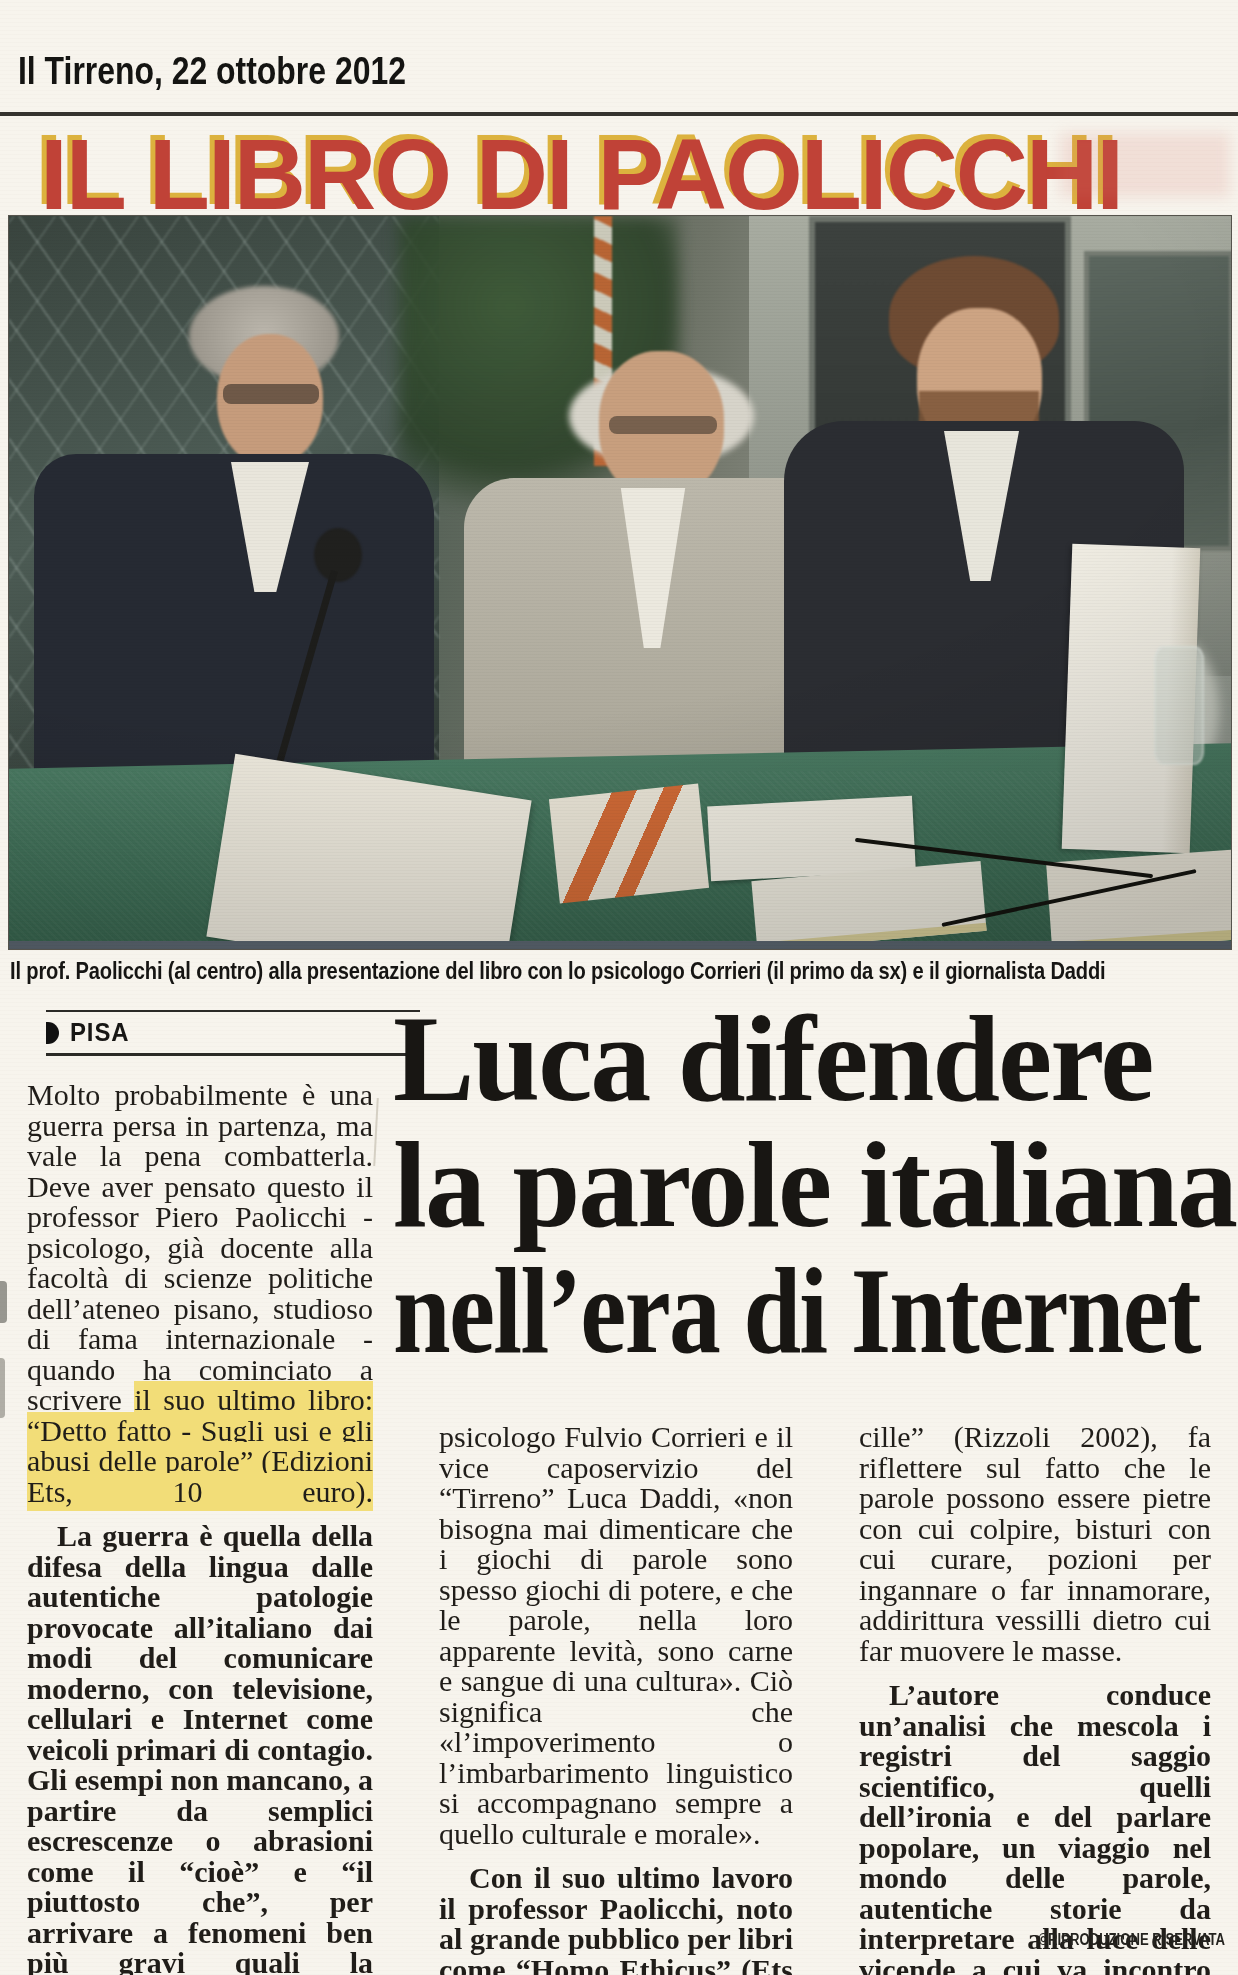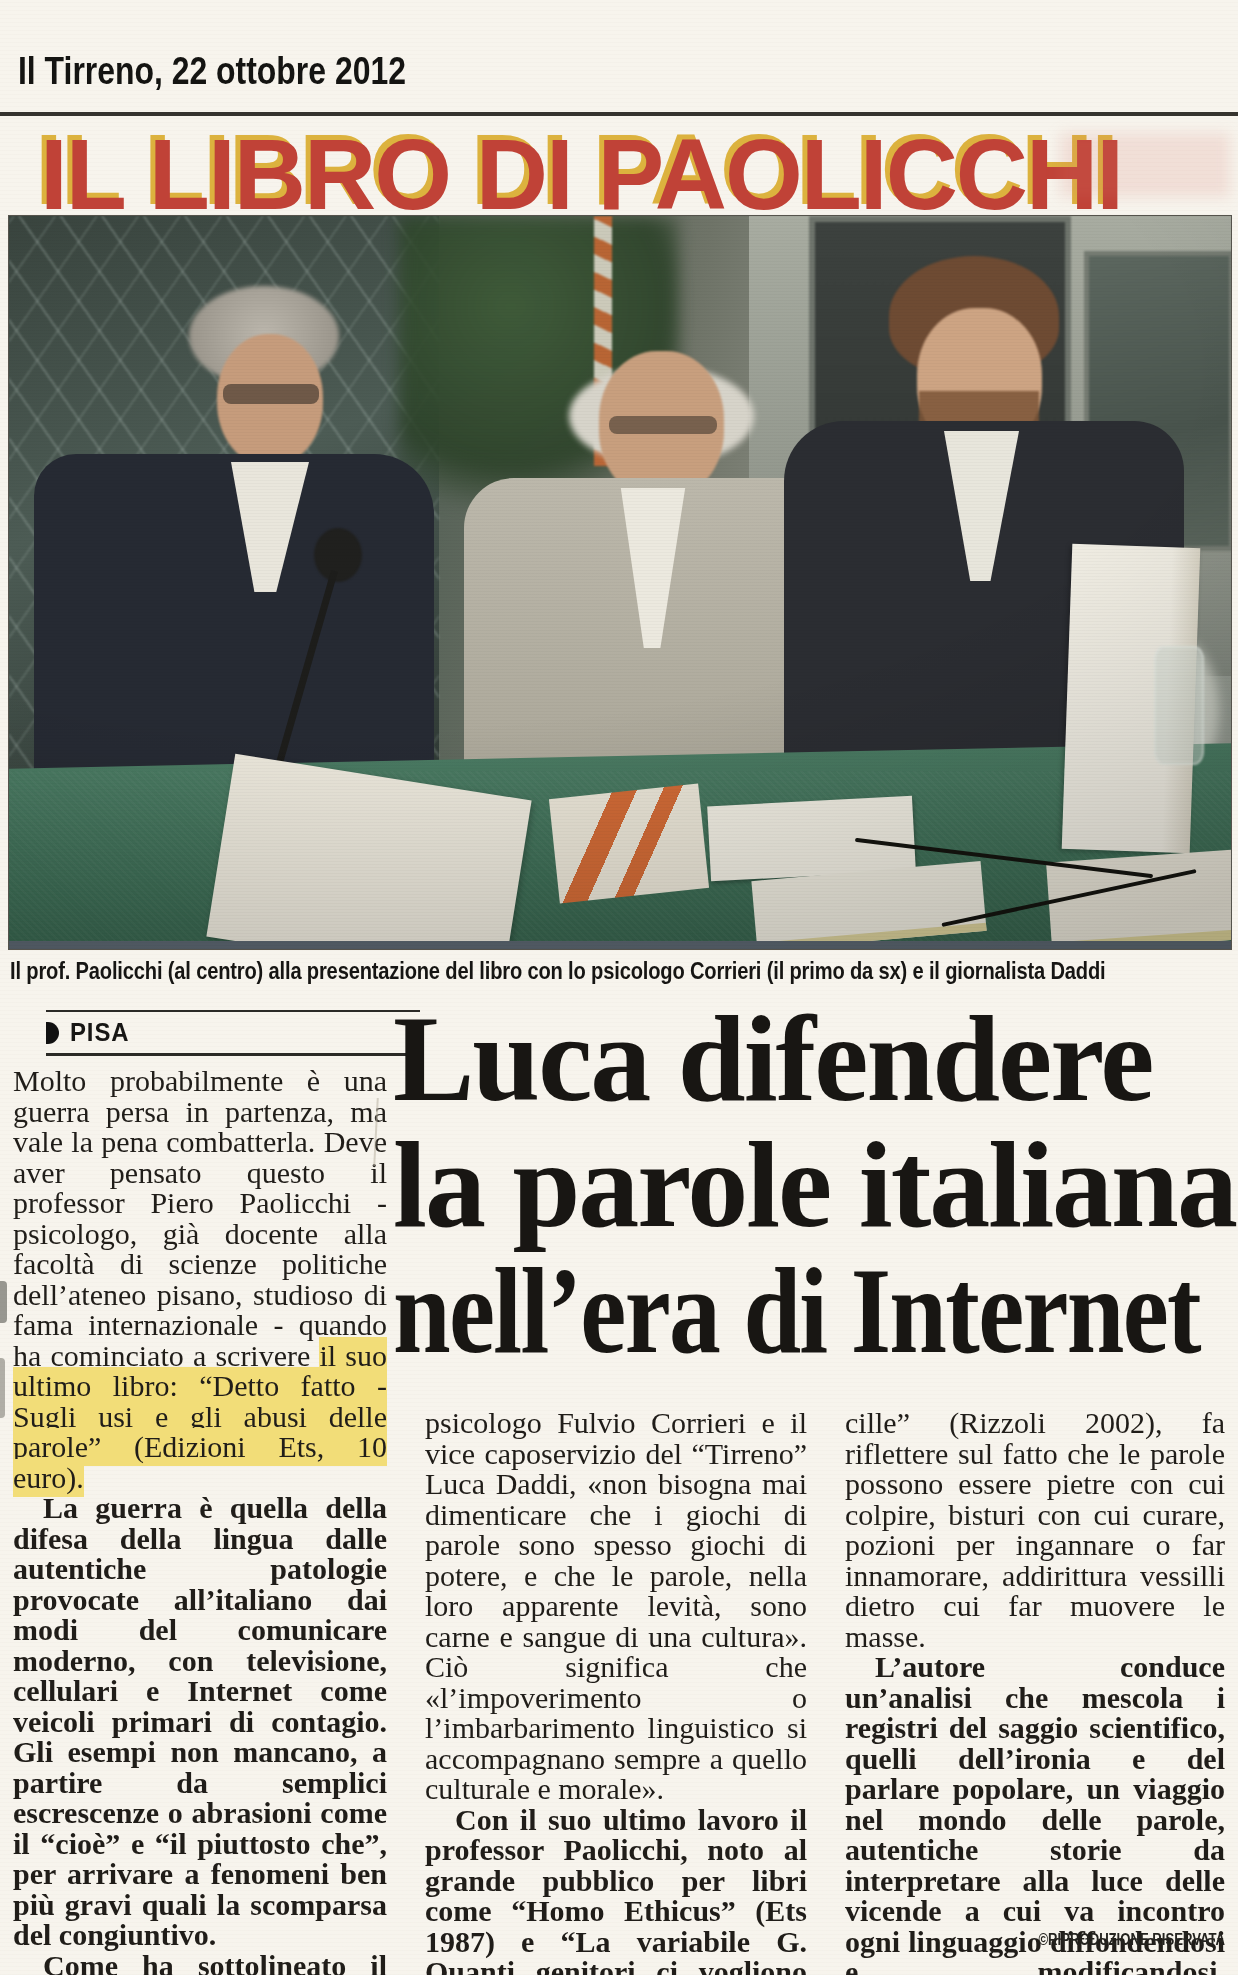--- a/index.html
+++ b/index.html
@@ -25,21 +25,21 @@
            font-size:24px;letter-spacing:-.2px;color:#161513;transform:scaleX(.838);transform-origin:left top;white-space:nowrap;}
   
   .kicker{left:13px;top:1010px;width:374px;margin-left:33px;}
   .krule1{height:2px;background:#2b2a26;margin-bottom:7px;}
   .krow{display:flex;align-items:center;height:27px;}
   .kbullet{width:13px;height:22px;background:#111;border-radius:0 11px 11px 0;margin-right:11px;}
   .klabel{font-family:"Liberation Sans",sans-serif;font-weight:bold;font-size:26px;letter-spacing:1px;color:#171614;transform:scaleX(.92);transform-origin:left center;}
   .krule2{height:3px;background:#2b2a26;margin-top:7px;}
   
   .col{font-size:30px;line-height:30.5px;text-align:justify;color:#201d19;}
-  .col p{margin:0;}
+  .col p{margin:14px;}
   .ind{text-indent:30px;font-weight:bold;}
   .jl{text-align-last:justify;}
   .col1{left:13px;top:1066px;width:374px;}
   .col2{left:425px;top:1408px;width:382px;}
   .col3{left:845px;top:1408px;width:380px;}
   .hl{background:#f2dd78;box-decoration-break:clone;-webkit-box-decoration-break:clone;padding:2px 0 3px 0;}
   
   .headline{left:393px;top:996px;width:845px;font-weight:bold;color:#181613;}
   .hline{font-size:122px;line-height:126px;letter-spacing:-2px;white-space:nowrap;}
   .hline3{transform:scaleX(.85);transform-origin:left top;}

